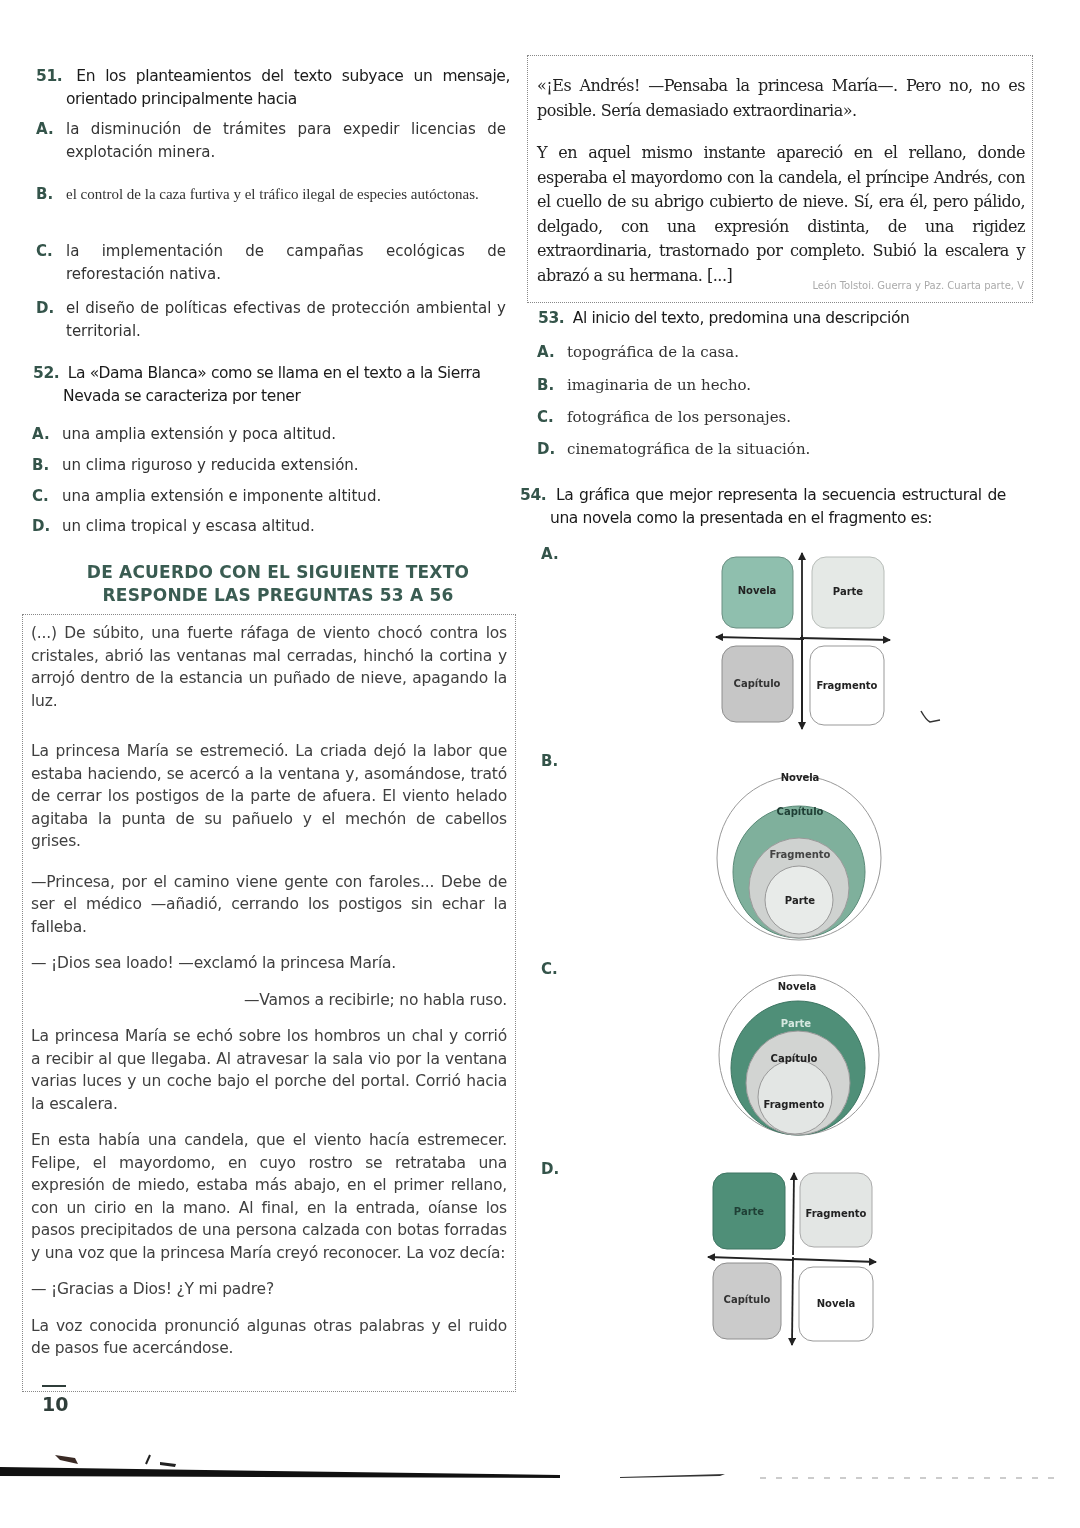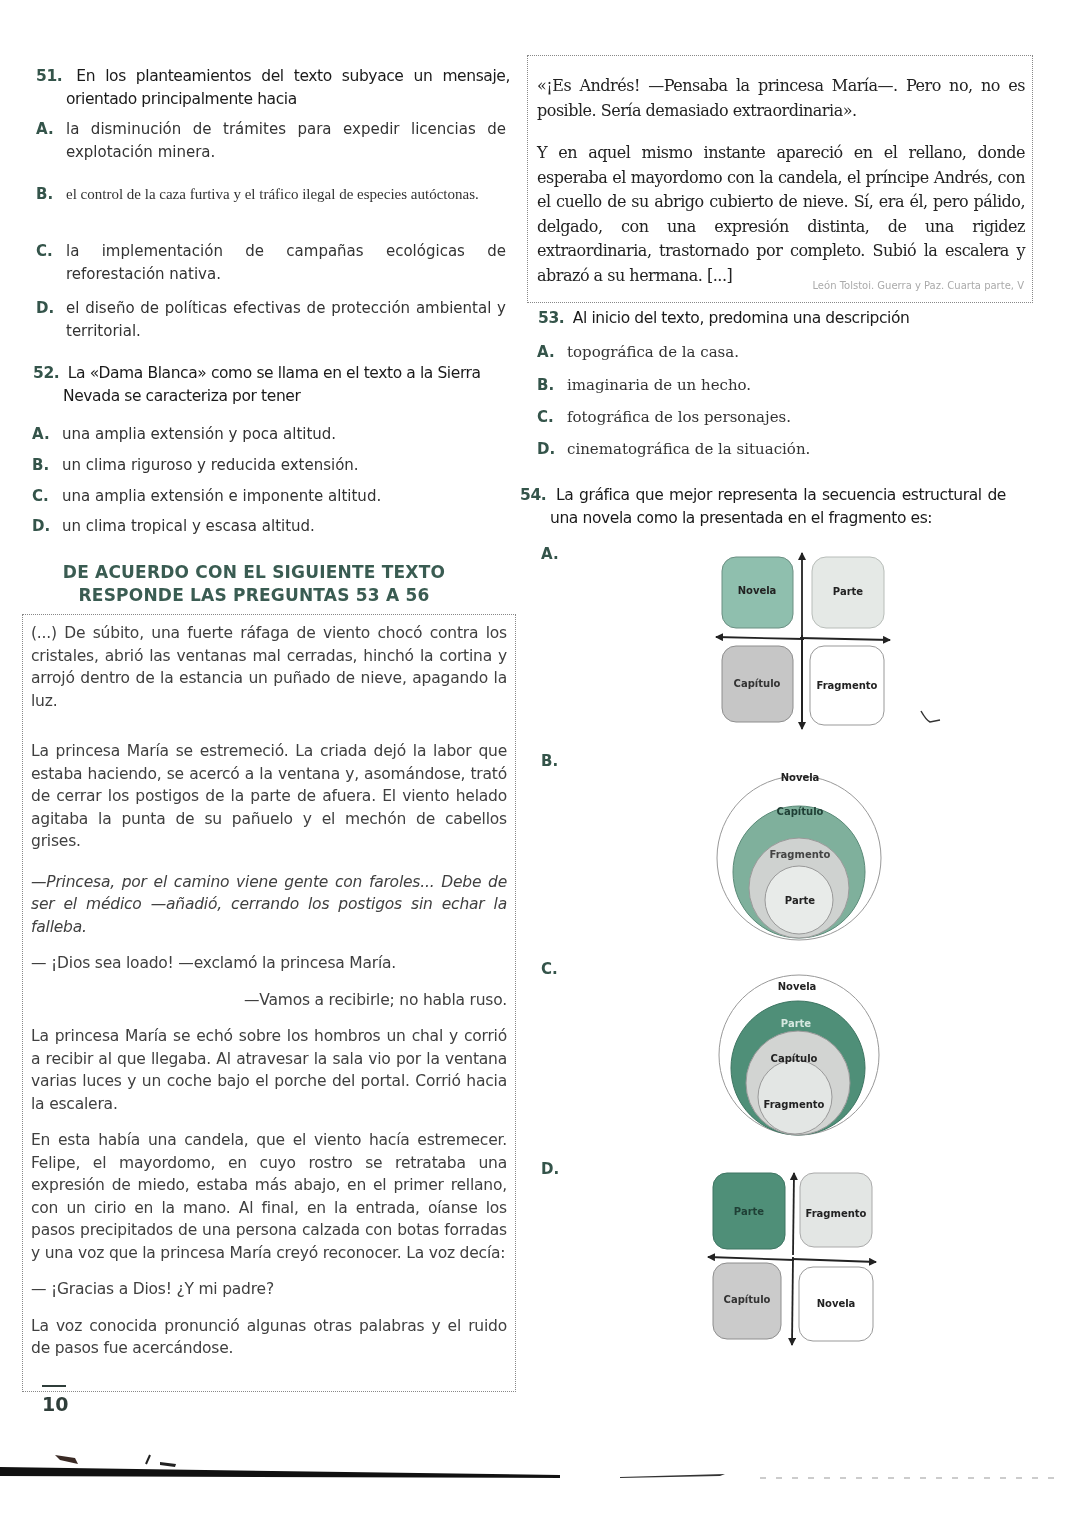--- a/index.html
+++ b/index.html
@@ -55,30 +55,30 @@
 <div class="opt" style="left:32px; top:454px;">
   <span class="opt-letter">B.</span><span class="opt-text">un clima riguroso y reducida extensión.</span>
 </div>
 <div class="opt" style="left:32px; top:485px;">
   <span class="opt-letter">C.</span><span class="opt-text">una amplia extensión e imponente altitud.</span>
 </div>
 <div class="opt" style="left:32px; top:515px;">
   <span class="opt-letter">D.</span><span class="opt-text">un clima tropical y escasa altitud.</span>
 </div>
 
-<div class="abs section-head" style="left:4px; top:561px; width:500px;">
+<div class="abs section-head" style="left:28px; top:561px; width:500px;">
   <div>DE ACUERDO CON EL SIGUIENTE TEXTO</div>
   <div>RESPONDE LAS PREGUNTAS 53 A 56</div>
 </div>
 
 <div class="abs passage-box" style="left:22px; top:614px; width:492px; height:776px;"></div>
 <div class="abs passage" style="left:31px; top:622px; width:476px;">
   <p class="justify">(...) De súbito, una fuerte ráfaga de viento chocó contra los cristales, abrió las ventanas mal cerradas, hinchó la cortina y arrojó dentro de la estancia un puñado de nieve, apagando la luz.</p>
   <p class="justify" style="margin-top:28px;">La princesa María se estremeció. La criada dejó la labor que estaba haciendo, se acercó a la ventana y, asomándose, trató de cerrar los postigos de la parte de afuera. El viento helado agitaba la punta de su pañuelo y el mechón de cabellos grises.</p>
-  <p class="justify" style="margin-top:18px;font-style:italic;">—Princesa, por el camino viene gente con faroles... Debe de ser el médico —añadió, cerrando los postigos sin echar la falleba.</p>
+  <p class="justify" style="margin-top:18px;">—Princesa, por el camino viene gente con faroles... Debe de ser el médico —añadió, cerrando los postigos sin echar la falleba.</p>
   <p style="margin-top:14px;">— ¡Dios sea loado! —exclamó la princesa María.</p>
   <p style="margin-top:14px;text-align:right;">—Vamos a recibirle; no habla ruso.</p>
   <p class="justify" style="margin-top:14px;">La princesa María se echó sobre los hombros un chal y corrió a recibir al que llegaba. Al atravesar la sala vio por la ventana varias luces y un coche bajo el porche del portal. Corrió hacia la escalera.</p>
   <p class="justify" style="margin-top:14px;">En esta había una candela, que el viento hacía estremecer. Felipe, el mayordomo, en cuyo rostro se retrataba una expresión de miedo, estaba más abajo, en el primer rellano, con un cirio en la mano. Al final, en la entrada, oíanse los pasos precipitados de una persona calzada con botas forradas y una voz que la princesa María creyó reconocer. La voz decía:</p>
   <p style="margin-top:14px;">— ¡Gracias a Dios! ¿Y mi padre?</p>
   <p class="justify" style="margin-top:14px;">La voz conocida pronunció algunas otras palabras y el ruido de pasos fue acercándose.</p>
 </div>
 
 <div class="abs passage-box" style="left:527px; top:55px; width:504px; height:246px;"></div>
 <div class="abs excerpt" style="left:537px; top:74px; width:488px;">

